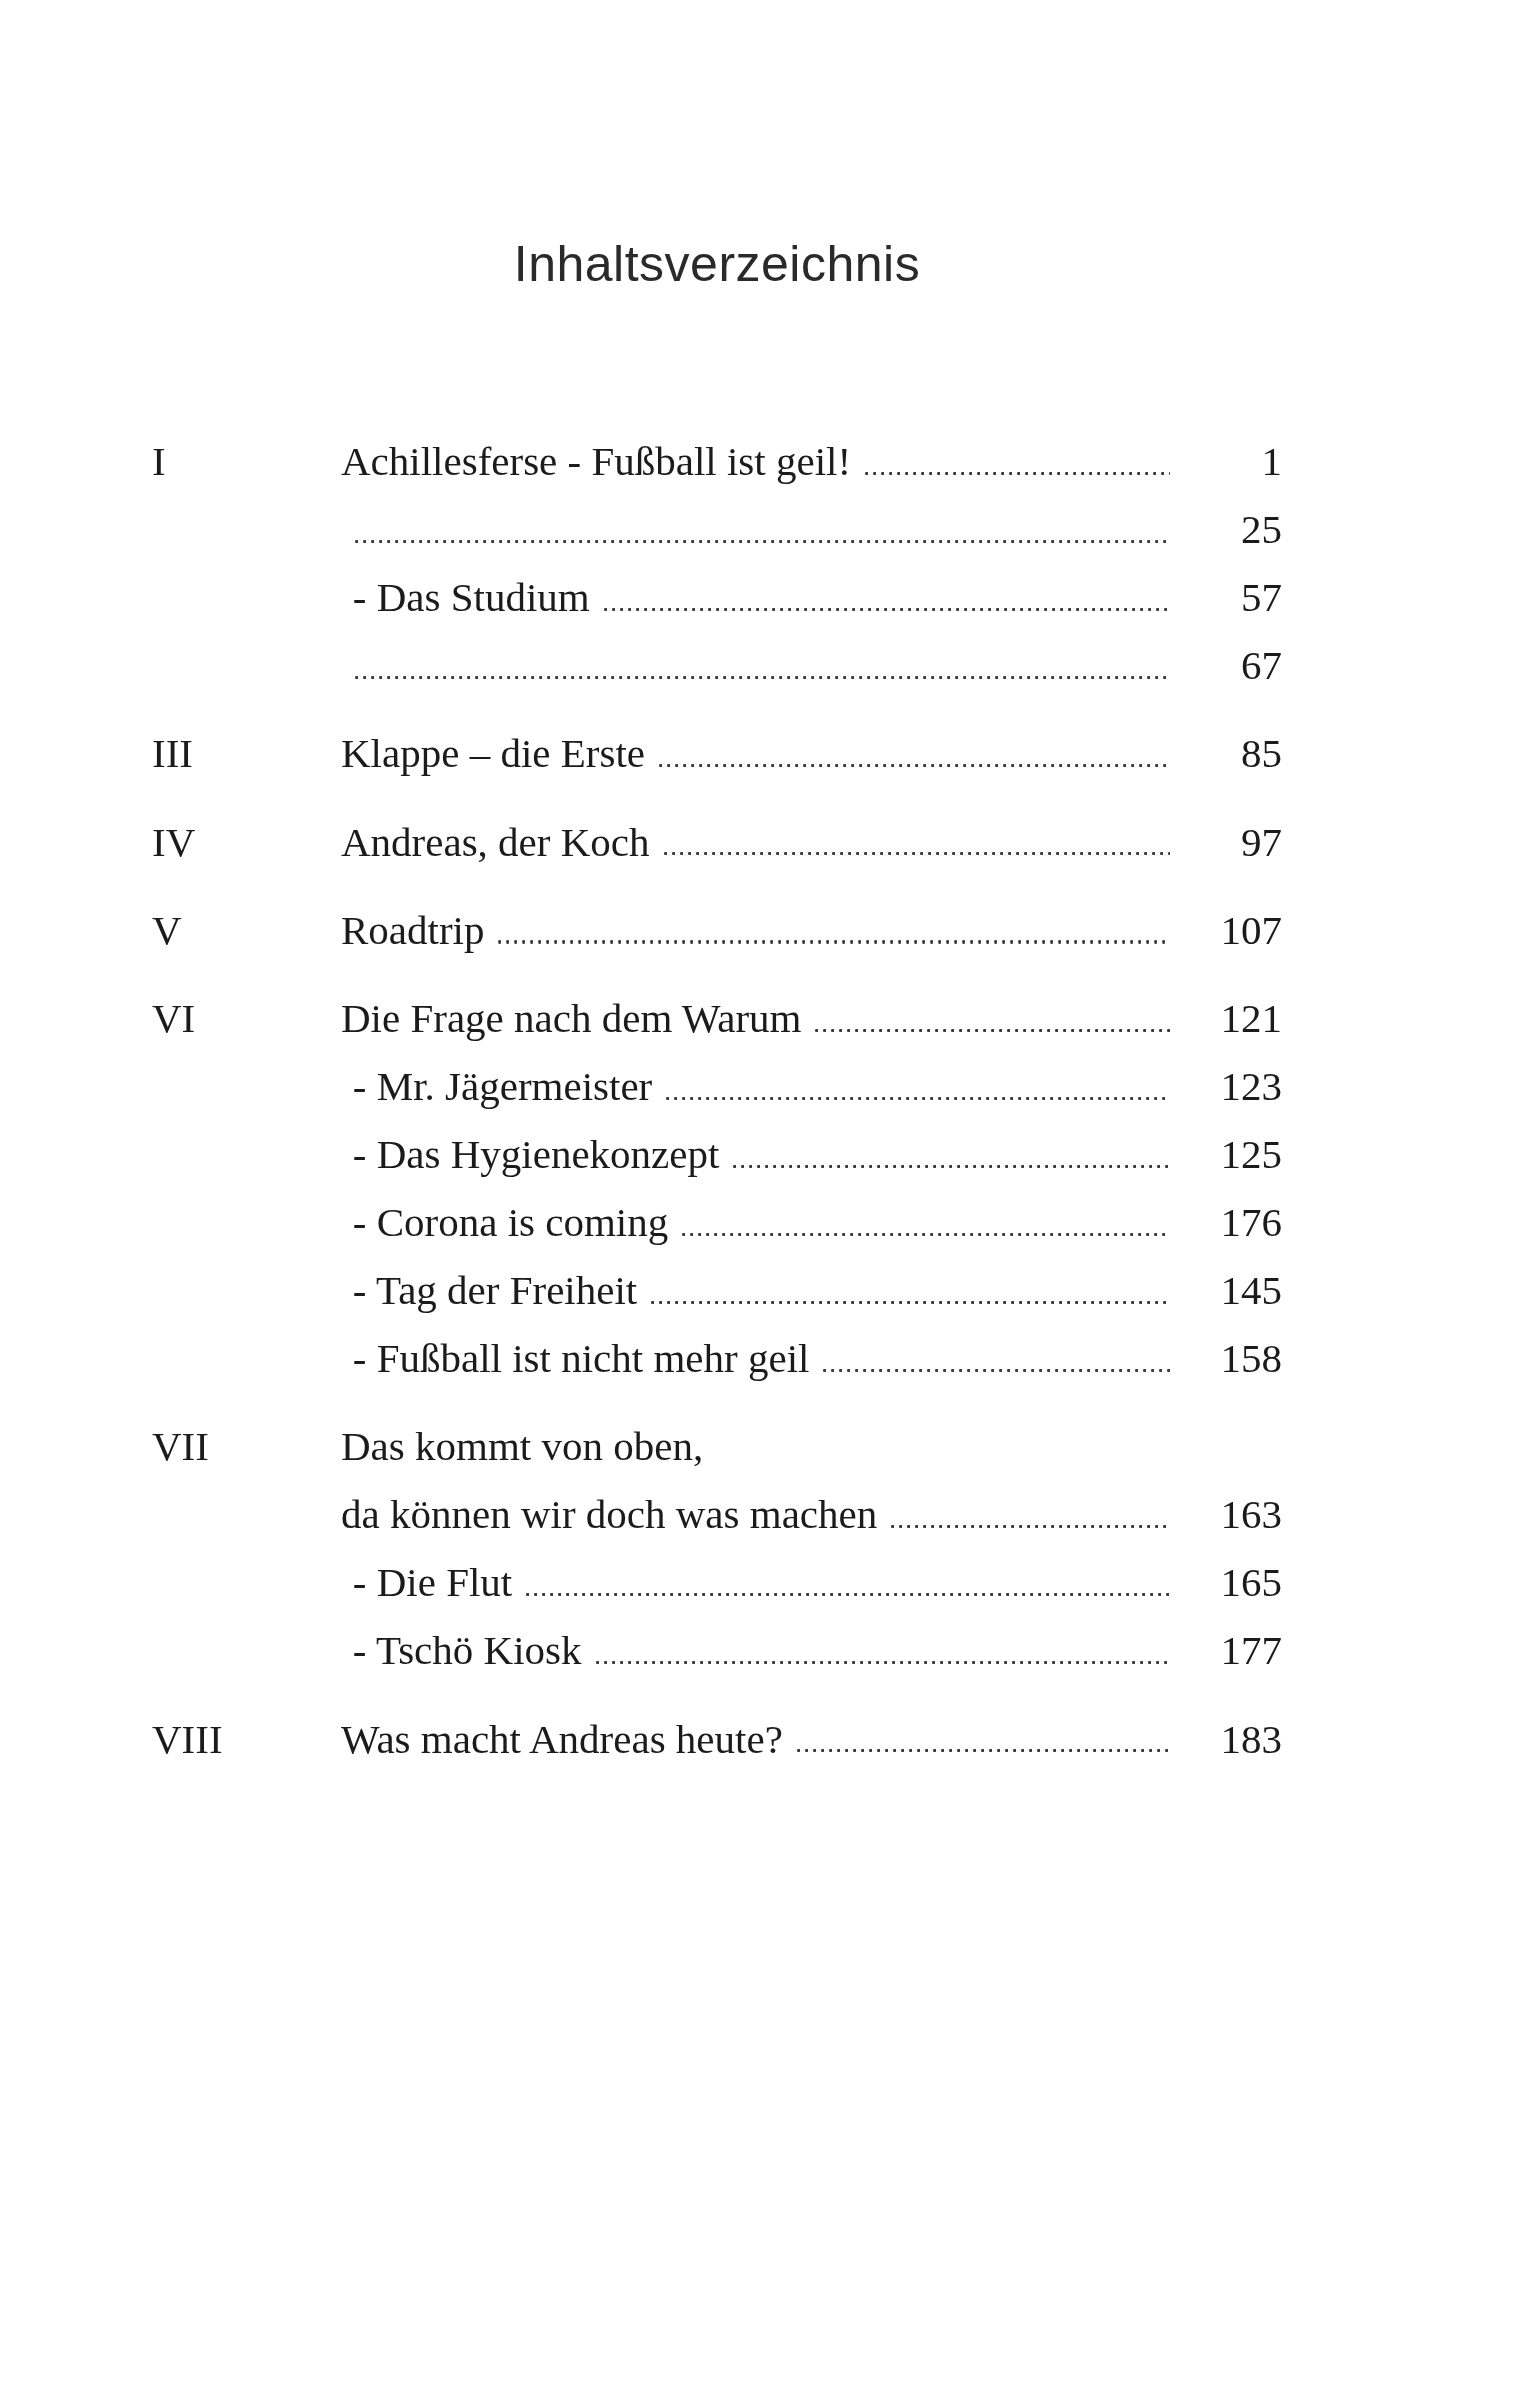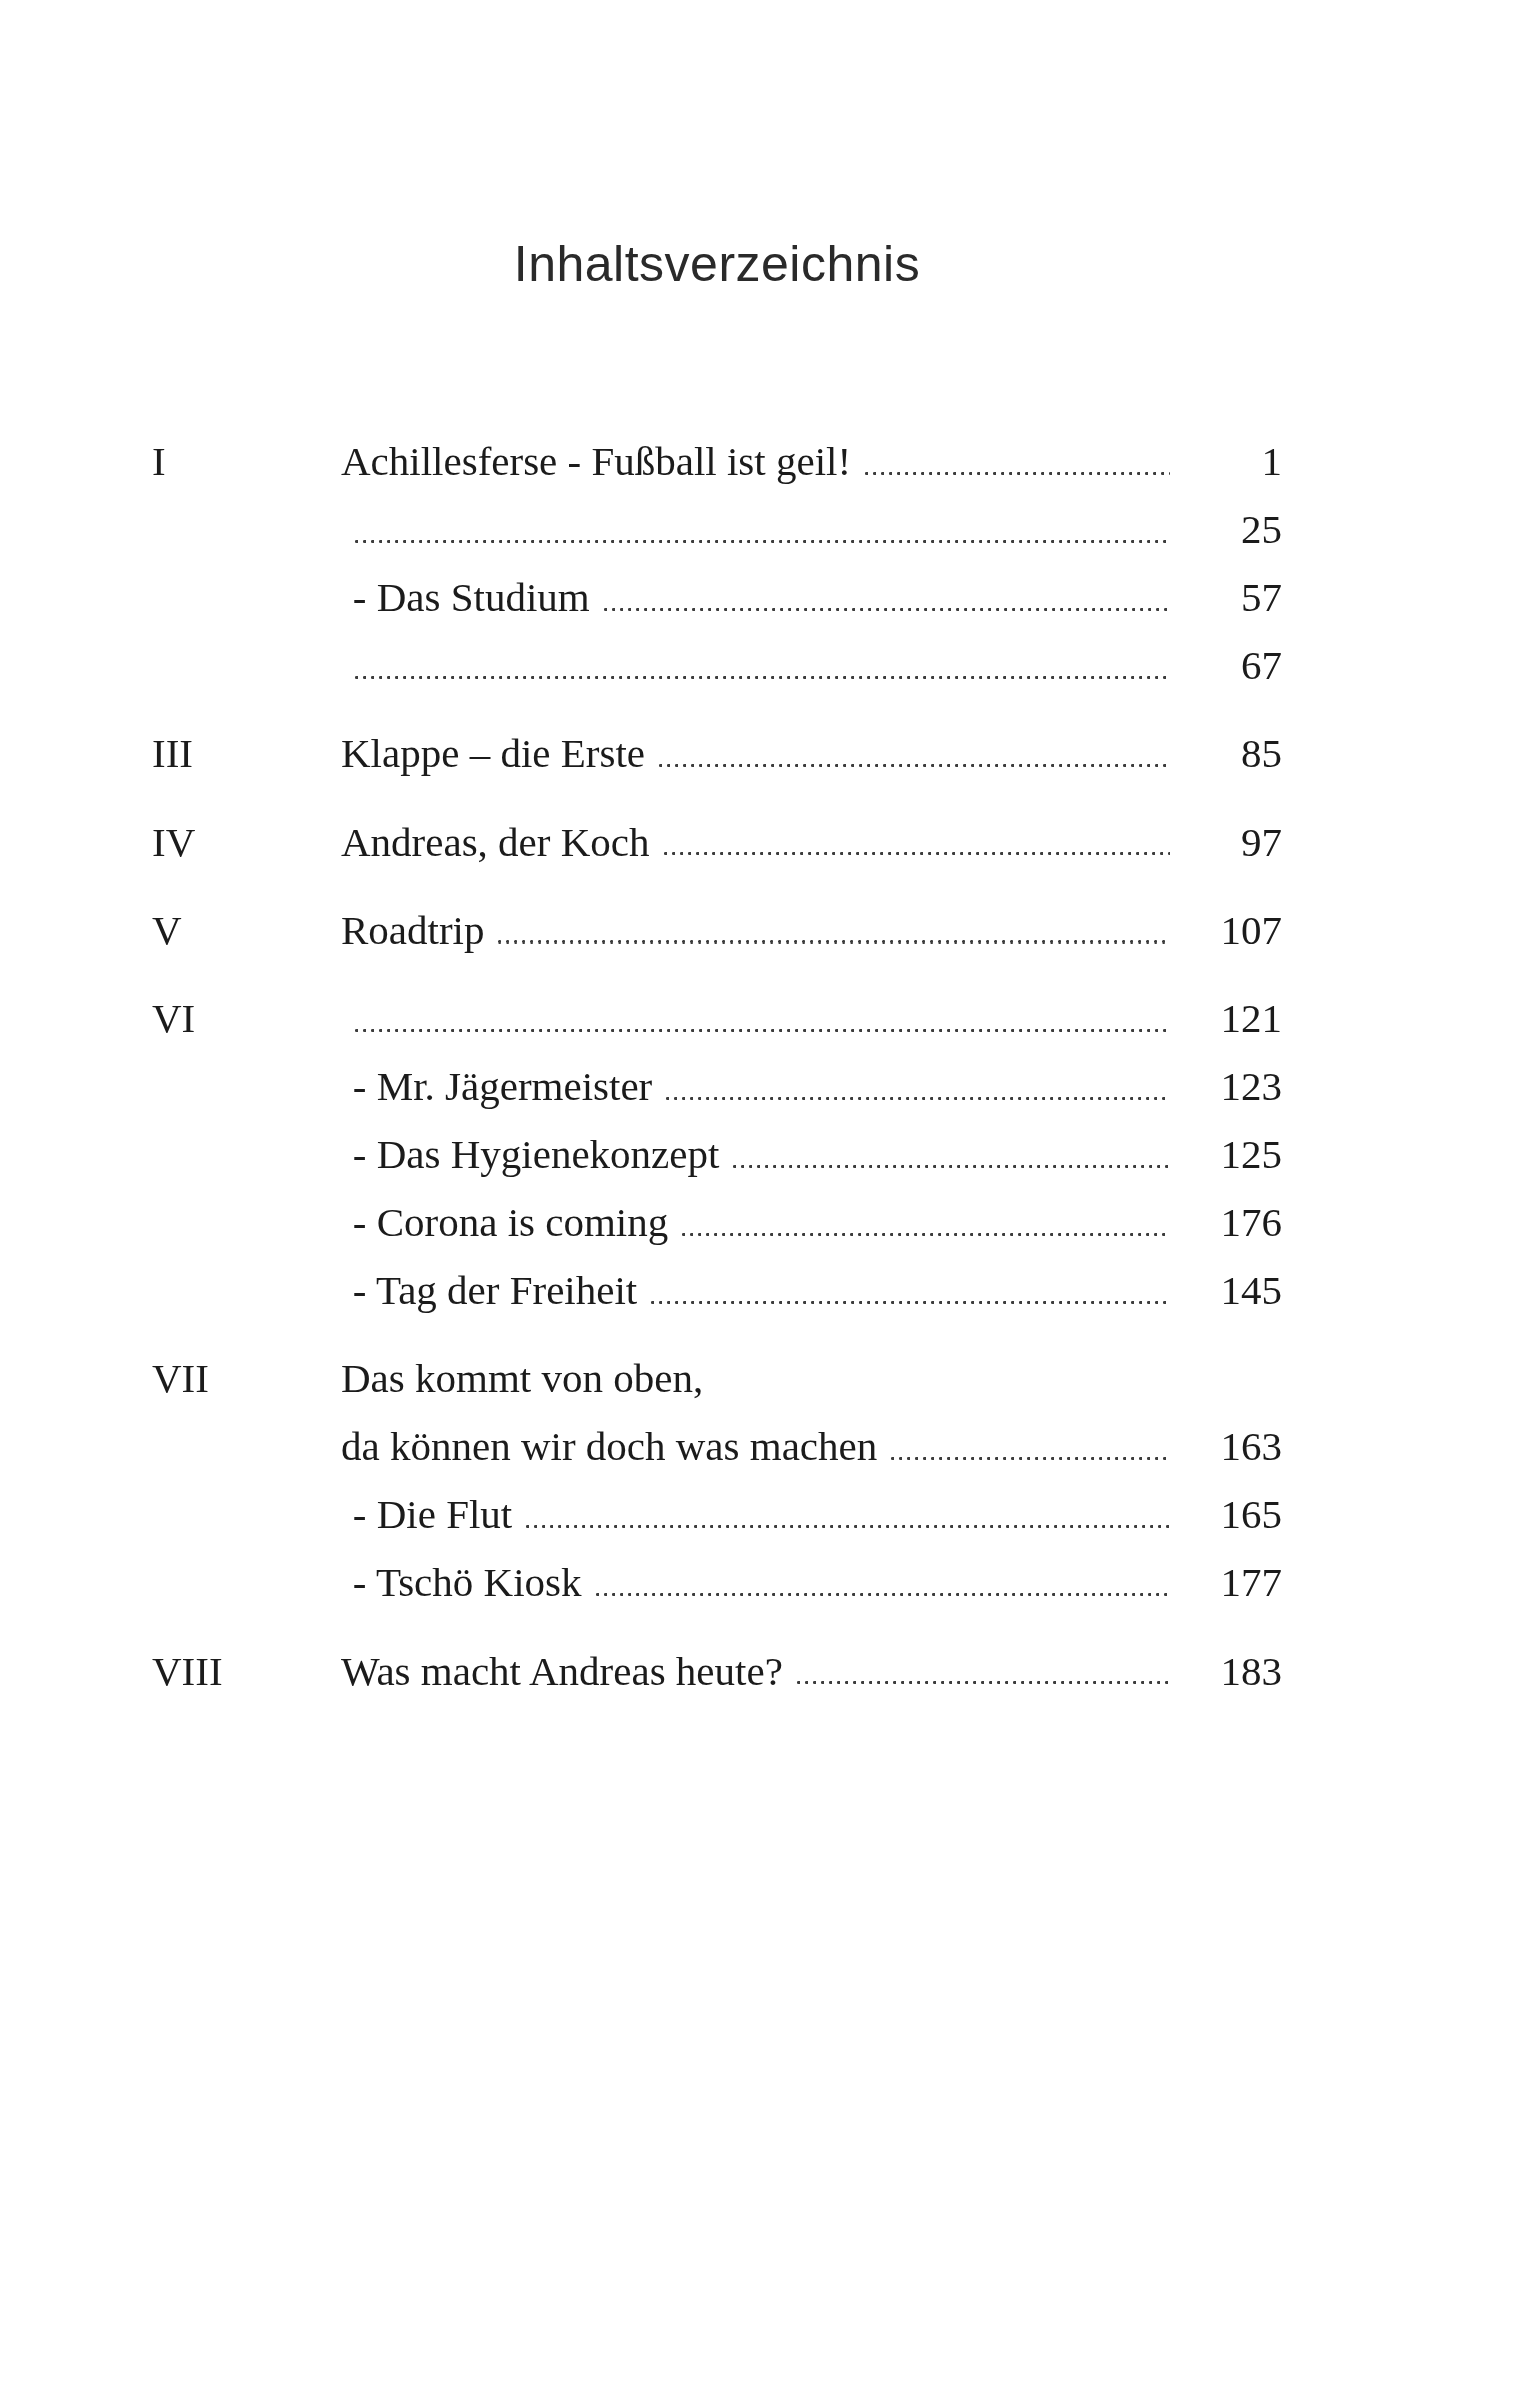--- a/index.html
+++ b/index.html
@@ -125,20 +125,21 @@
 
       <div class="row chapter">
         <span class="num">V</span>
         <span class="label">Roadtrip</span>
         <span class="leader"></span>
         <span class="pg">107</span>
       </div>
 
       <div class="row chapter">
         <span class="num">VI</span>
+        <span class="label">Die Frage nach dem Warum</span>
         <span class="leader"></span>
         <span class="pg">121</span>
       </div>
 
       <div class="row sub">
         <span class="num"></span>
         <span class="label">- Mr. Jägermeister</span>
         <span class="leader"></span>
         <span class="pg">123</span>
       </div>
@@ -157,20 +158,26 @@
         <span class="pg">176</span>
       </div>
 
       <div class="row sub">
         <span class="num"></span>
         <span class="label">- Tag der Freiheit</span>
         <span class="leader"></span>
         <span class="pg">145</span>
       </div>
 
+      <div class="row sub">
+        <span class="num"></span>
+        <span class="label">- Fußball ist nicht mehr geil</span>
+        <span class="leader"></span>
+        <span class="pg">158</span>
+      </div>
 
       <div class="row chapter">
         <span class="num">VII</span>
         <span class="label">Das kommt von oben,</span>
       </div>
 
       <div class="row cont">
         <span class="num"></span>
         <span class="label">da können wir doch was machen</span>
         <span class="leader"></span>

